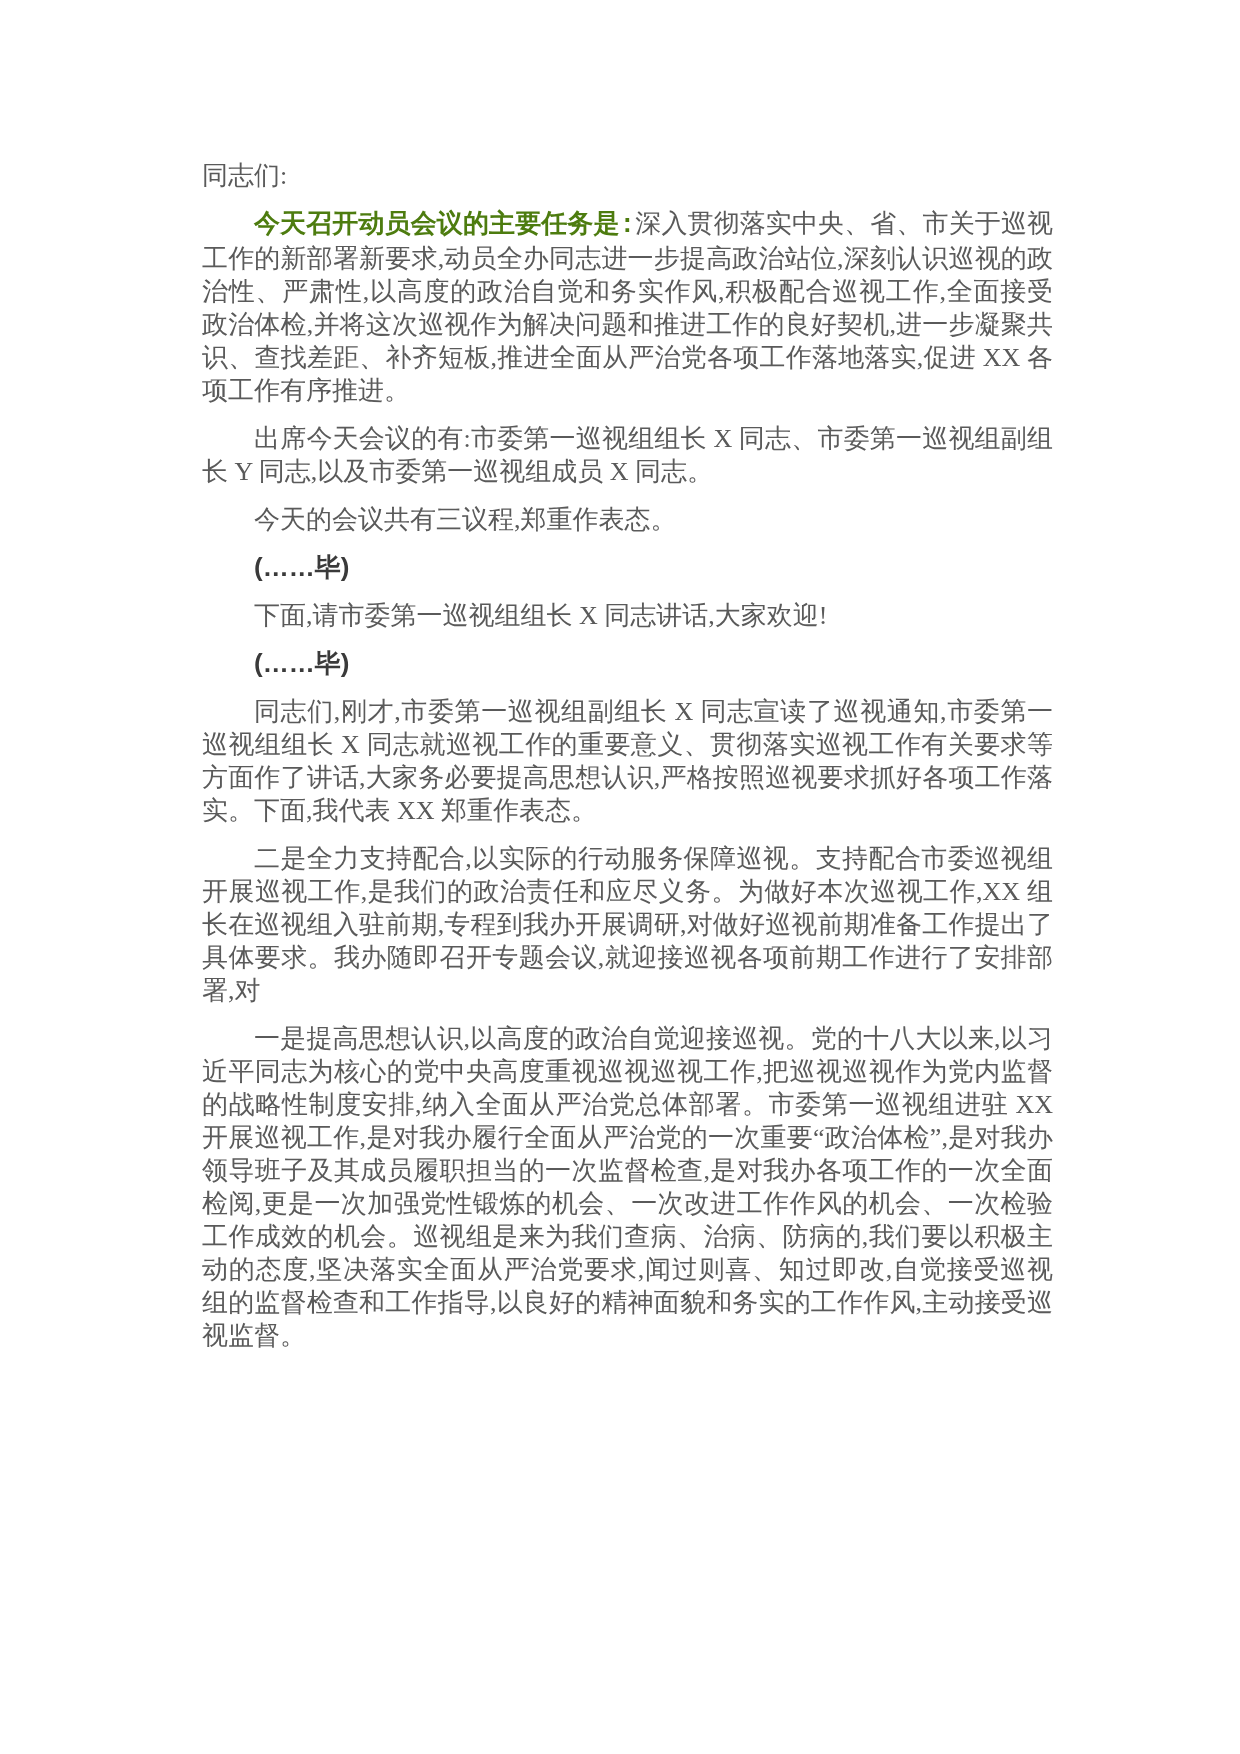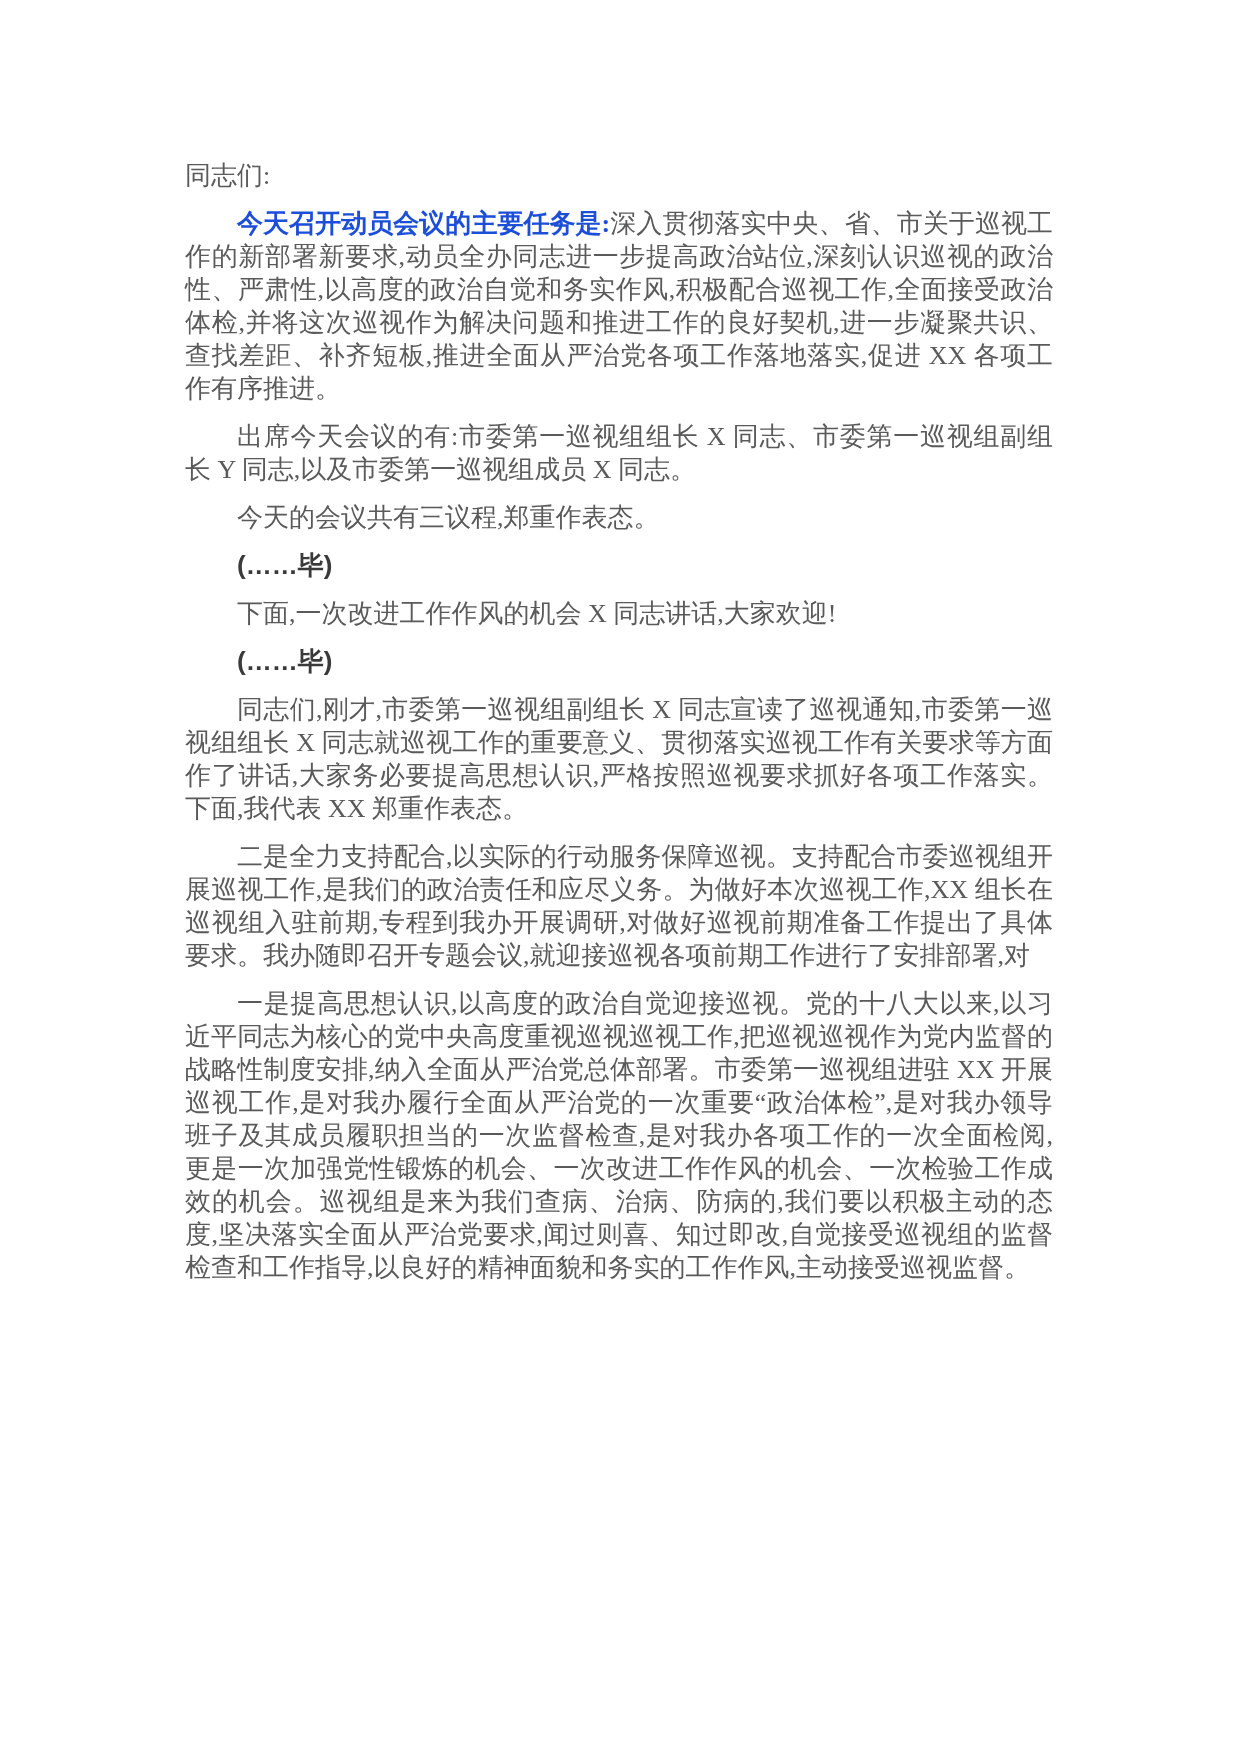--- a/index.html
+++ b/index.html
@@ -18,33 +18,33 @@
     left: 185px;
     top: 159px;
     width: 868px;
     font-family: "Liberation Serif", "DejaVu Serif", serif;
     font-size: 26px;
     line-height: 33px;
     color: #5a5a5a;
     text-align: justify;
   }
   .doc p {
-    margin: 0 0 15px 0;
+    margin: 0 0 15px 17px;
     padding: 0;
   }
   .para-indent {
     text-indent: 2em;
   }
   .salutation {
     text-indent: 0;
   }
   .bold-lead {
-    font-family: Liberation Serif, serif;
+    font-family: Liberation Mono, monospace;
     font-weight: bold;
-    color: #1d4ed8;
+    color: #4d7c0f;
   }
   .marker {
     font-family: "Liberation Sans", "DejaVu Sans", sans-serif;
     font-weight: bold;
     color: #3a3a3a;
     text-indent: 2em;
     text-align: left;
   }
 </style>
 </head>
@@ -58,21 +58,21 @@
   <p class="para-indent"><span class="bold-lead">今天召开动员会议的主要任务是:</span><span>深入贯彻落实中央、省、市关于巡视工作的新部署新要求,动员全办同志进一步提高政治站位,深刻认识巡视的政治性、严肃性,以高度的政治自觉和务实作风,积极配合巡视工作,全面接受政治体检,并将这次巡视作为解决问题和推进工作的良好契机,进一步凝聚共识、查找差距、补齐短板,推进全面从严治党各项工作落地落实,促进 XX 各项工作有序推进。</span></p>
 
   <p class="para-indent">出席今天会议的有:市委第一巡视组组长 X 同志、市委第一巡视组副组长 Y 同志,以及市委第一巡视组成员 X 同志。</p>
 
 
   <p class="para-indent">今天的会议共有三议程,郑重作表态。</p>
 
 
   <p class="marker">(……毕)</p>
 
-  <p class="para-indent">下面,一次改进工作作风的机会 X 同志讲话,大家欢迎!</p>
+  <p class="para-indent">下面,请市委第一巡视组组长 X 同志讲话,大家欢迎!</p>
 
   <p class="marker">(……毕)</p>
 
   <p class="para-indent">同志们,刚才,市委第一巡视组副组长 X 同志宣读了巡视通知,市委第一巡视组组长 X 同志就巡视工作的重要意义、贯彻落实巡视工作有关要求等方面作了讲话,大家务必要提高思想认识,严格按照巡视要求抓好各项工作落实。下面,我代表 XX 郑重作表态。</p>
 
   <p class="para-indent">二是全力支持配合,以实际的行动服务保障巡视。支持配合市委巡视组开展巡视工作,是我们的政治责任和应尽义务。为做好本次巡视工作,XX 组长在巡视组入驻前期,专程到我办开展调研,对做好巡视前期准备工作提出了具体要求。我办随即召开专题会议,就迎接巡视各项前期工作进行了安排部署,对</p>
 
   <p class="para-indent">一是提高思想认识,以高度的政治自觉迎接巡视。党的十八大以来,以习近平同志为核心的党中央高度重视巡视巡视工作,把巡视巡视作为党内监督的战略性制度安排,纳入全面从严治党总体部署。市委第一巡视组进驻 XX 开展巡视工作,是对我办履行全面从严治党的一次重要“政治体检”,是对我办领导班子及其成员履职担当的一次监督检查,是对我办各项工作的一次全面检阅,更是一次加强党性锻炼的机会、一次改进工作作风的机会、一次检验工作成效的机会。巡视组是来为我们查病、治病、防病的,我们要以积极主动的态度,坚决落实全面从严治党要求,闻过则喜、知过即改,自觉接受巡视组的监督检查和工作指导,以良好的精神面貌和务实的工作作风,主动接受巡视监督。</p>
 
 </main>

